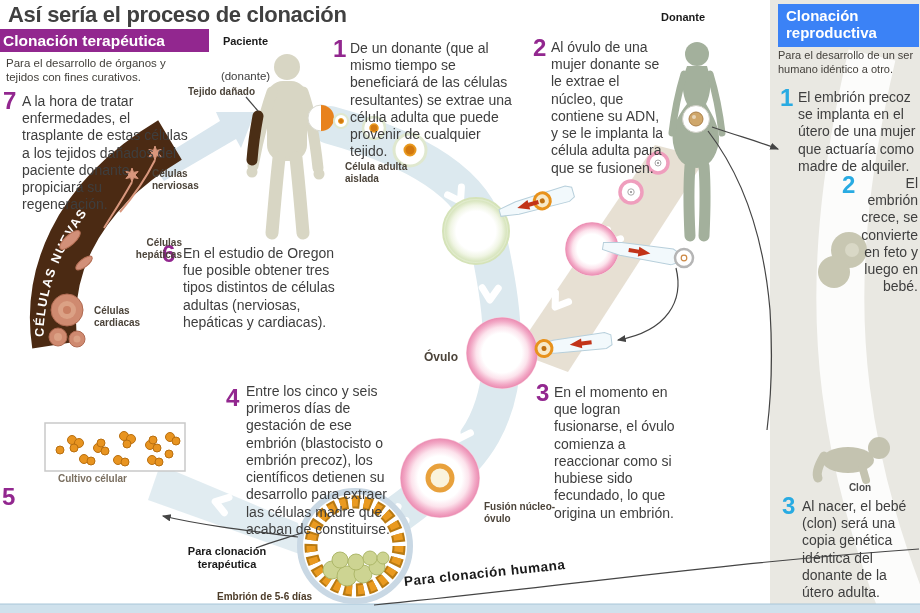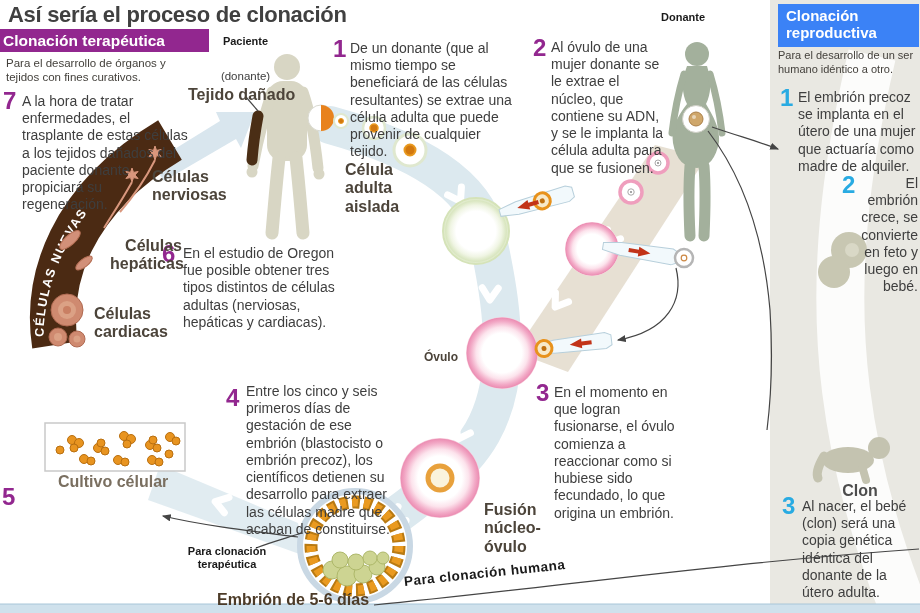--- a/index.html
+++ b/index.html
@@ -6,21 +6,21 @@
   body{font-family:"Liberation Sans",sans-serif;background:#fff;}
   #stage{position:relative;width:920px;height:613px;overflow:hidden;background:#fff;}
   #gfx{position:absolute;left:0;top:0;width:920px;height:613px;}
   .abs{position:absolute;}
   .title{font-size:22px;font-weight:bold;color:#404040;letter-spacing:-0.3px;}
   .hdrbox{color:#fff;font-weight:bold;font-size:15.5px;line-height:23px;padding-left:3px;}
   .sub{font-size:11.5px;color:#44413c;line-height:1.25;}
   .num{font-size:24px;font-weight:bold;color:#92278f;line-height:1;}
   .num.blue{color:#29abe2;}
   .stext{font-size:14px;color:#3e3e3e;line-height:1.23;}
-  .label{font-size:16px;font-weight:bold;color:#4c443a;line-height:1.15;}
+  .label{font-size:10px;font-weight:bold;color:#4c443a;line-height:1.15;}
   .biglabel{font-size:11px;font-weight:bold;color:#1a1a1a;}
   .center{text-align:center;}
   .right{text-align:right;}
 </style>
 </head>
 <body>
 
 <div id="stage">
 
 <svg id="gfx" viewBox="0 0 920 613">

